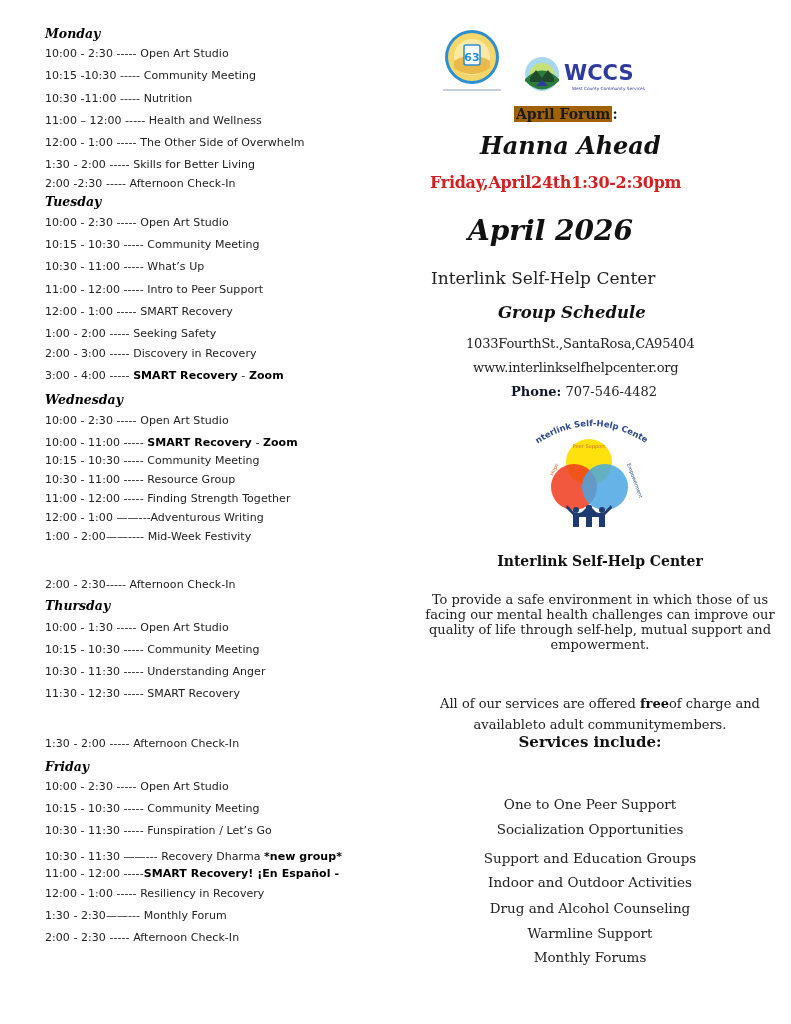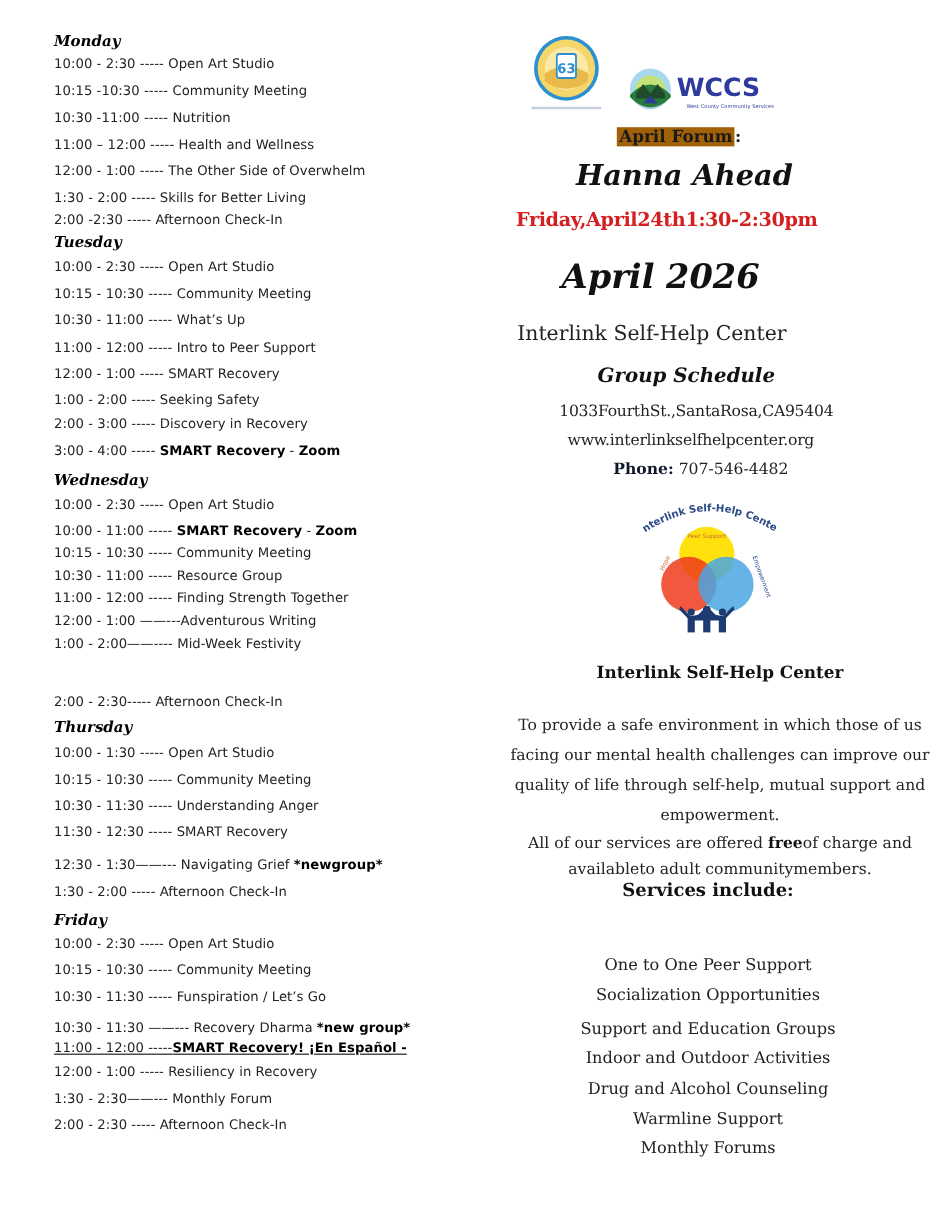--- a/index.html
+++ b/index.html
@@ -69,21 +69,21 @@
     .logo-interlink { position: absolute; left: 527px; top: 412px; width: 130px; height: 125px; }
 
     .mission-title {
       position: absolute; left: 420px; width: 360px; top: 552px;
       font-family: "DejaVu Serif", serif; font-weight: bold; font-size: 14px;
       text-align: center; line-height: 19px; color: #111;
     }
     .mission-body {
       position: absolute; left: 425px; width: 350px; top: 592px;
       font-family: "DejaVu Serif", serif; font-size: 13px;
-      text-align: center; line-height: 25px; color: #222;
+      text-align: center; line-height: 15px; color: #222;
     }
     .free-text {
       position: absolute; left: 425px; width: 350px; top: 693px;
       font-family: "DejaVu Serif", serif; font-size: 13px;
       text-align: center; line-height: 21px; color: #222;
     }
     .free-text b { font-weight: bold; color: #111; }
     .services-title {
       position: absolute; left: 420px; width: 340px; top: 733px;
       font-family: "DejaVu Serif", serif; font-weight: bold; font-size: 15px;
@@ -127,29 +127,28 @@
   <div class="row" style="left:45px;top:492px;"><span>11:00 - 12:00</span><span> ----- </span><span>Finding Strength Together</span></div>
   <div class="row" style="left:45px;top:511px;"><span>12:00 - 1:00</span><span> ——---</span><span>Adventurous Writing</span></div>
   <div class="row" style="left:45px;top:530px;"><span>1:00 - 2:00</span><span>——---- </span><span>Mid-Week Festivity</span></div>
   <div class="row" style="left:45px;top:578px;"><span>2:00 - 2:30</span><span>----- </span><span>Afternoon Check-In</span></div>
 
   <div class="day-heading" style="position:absolute;left:45px;top:597px;">Thursday</div>
   <div class="row" style="left:45px;top:621px;"><span>10:00 - 1:30</span><span> ----- </span><span>Open Art Studio</span></div>
   <div class="row" style="left:45px;top:643px;"><span>10:15 - 10:30</span><span> ----- </span><span>Community Meeting</span></div>
   <div class="row" style="left:45px;top:665px;"><span>10:30 - 11:30</span><span> ----- </span><span>Understanding Anger</span></div>
   <div class="row" style="left:45px;top:687px;"><span>11:30 - 12:30</span><span> ----- </span><span>SMART Recovery</span></div>
-  <div class="row" style="left:45px;top:714px;"><span>12:30 - 1:30</span><span>——--- </span><span>Navigating Grief </span><b>*newgroup*</b></div>
   <div class="row" style="left:45px;top:737px;"><span>1:30 - 2:00</span><span> ----- </span><span>Afternoon Check-In</span></div>
 
   <div class="day-heading" style="position:absolute;left:45px;top:758px;">Friday</div>
   <div class="row" style="left:45px;top:780px;"><span>10:00 - 2:30</span><span> ----- </span><span>Open Art Studio</span></div>
   <div class="row" style="left:45px;top:802px;"><span>10:15 - 10:30</span><span> ----- </span><span>Community Meeting</span></div>
   <div class="row" style="left:45px;top:824px;"><span>10:30 - 11:30</span><span> ----- </span><span>Funspiration / Let’s Go</span></div>
   <div class="row" style="left:45px;top:850px;"><span>10:30 - 11:30</span><span> ——--- </span><span>Recovery Dharma </span><b>*new group*</b></div>
-  <div class="row" style="left:45px;top:867px;text-decoration:underline;"><span>11:00 - 12:00</span><span> -----</span><b>SMART Recovery! ¡En Español -</b></div>
+  <div class="row" style="left:45px;top:867px;"><span>11:00 - 12:00</span><span> -----</span><b>SMART Recovery! ¡En Español -</b></div>
   <div class="row" style="left:45px;top:887px;"><span>12:00 - 1:00</span><span> ----- </span><span>Resiliency in Recovery</span></div>
   <div class="row" style="left:45px;top:909px;"><span>1:30 - 2:30</span><span>——--- </span><span>Monthly Forum</span></div>
   <div class="row" style="left:45px;top:931px;"><span>2:00 - 2:30</span><span> ----- </span><span>Afternoon Check-In</span></div>
 </div>
 
 <div class="logo-mhsa">
   <svg width="62" height="68" viewBox="0 0 62 68">
     <circle cx="31" cy="29" r="27" fill="#2b8fd0"></circle>
     <circle cx="31" cy="29" r="24" fill="#f5d66a"></circle>
     <circle cx="31" cy="29" r="18" fill="#fbe9a6"></circle>

